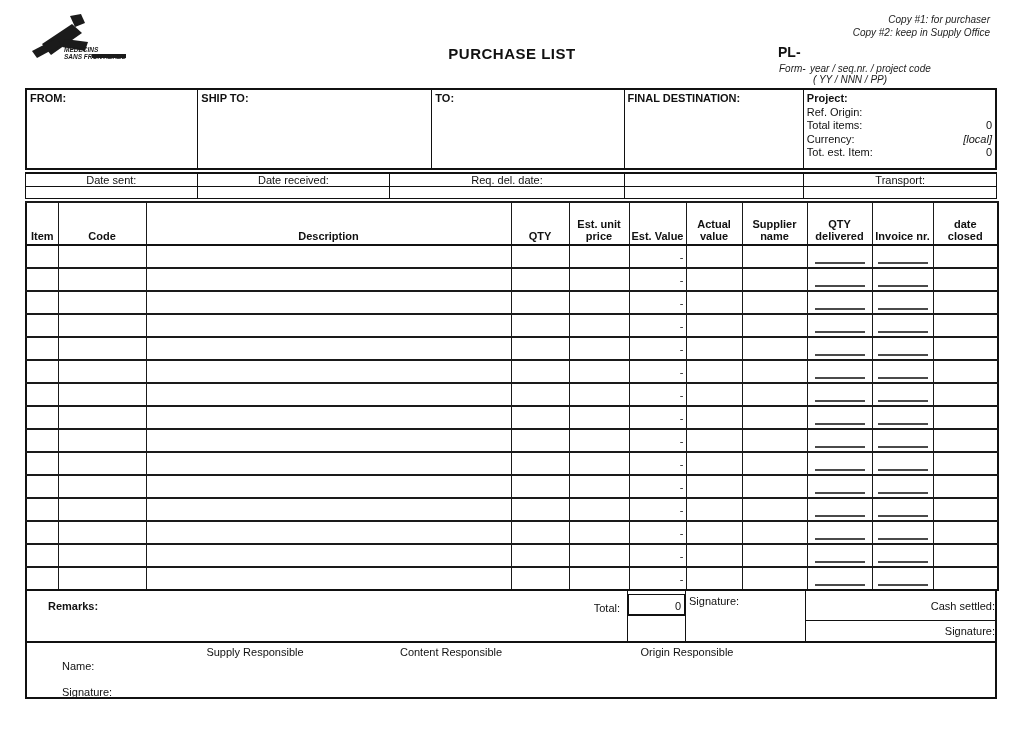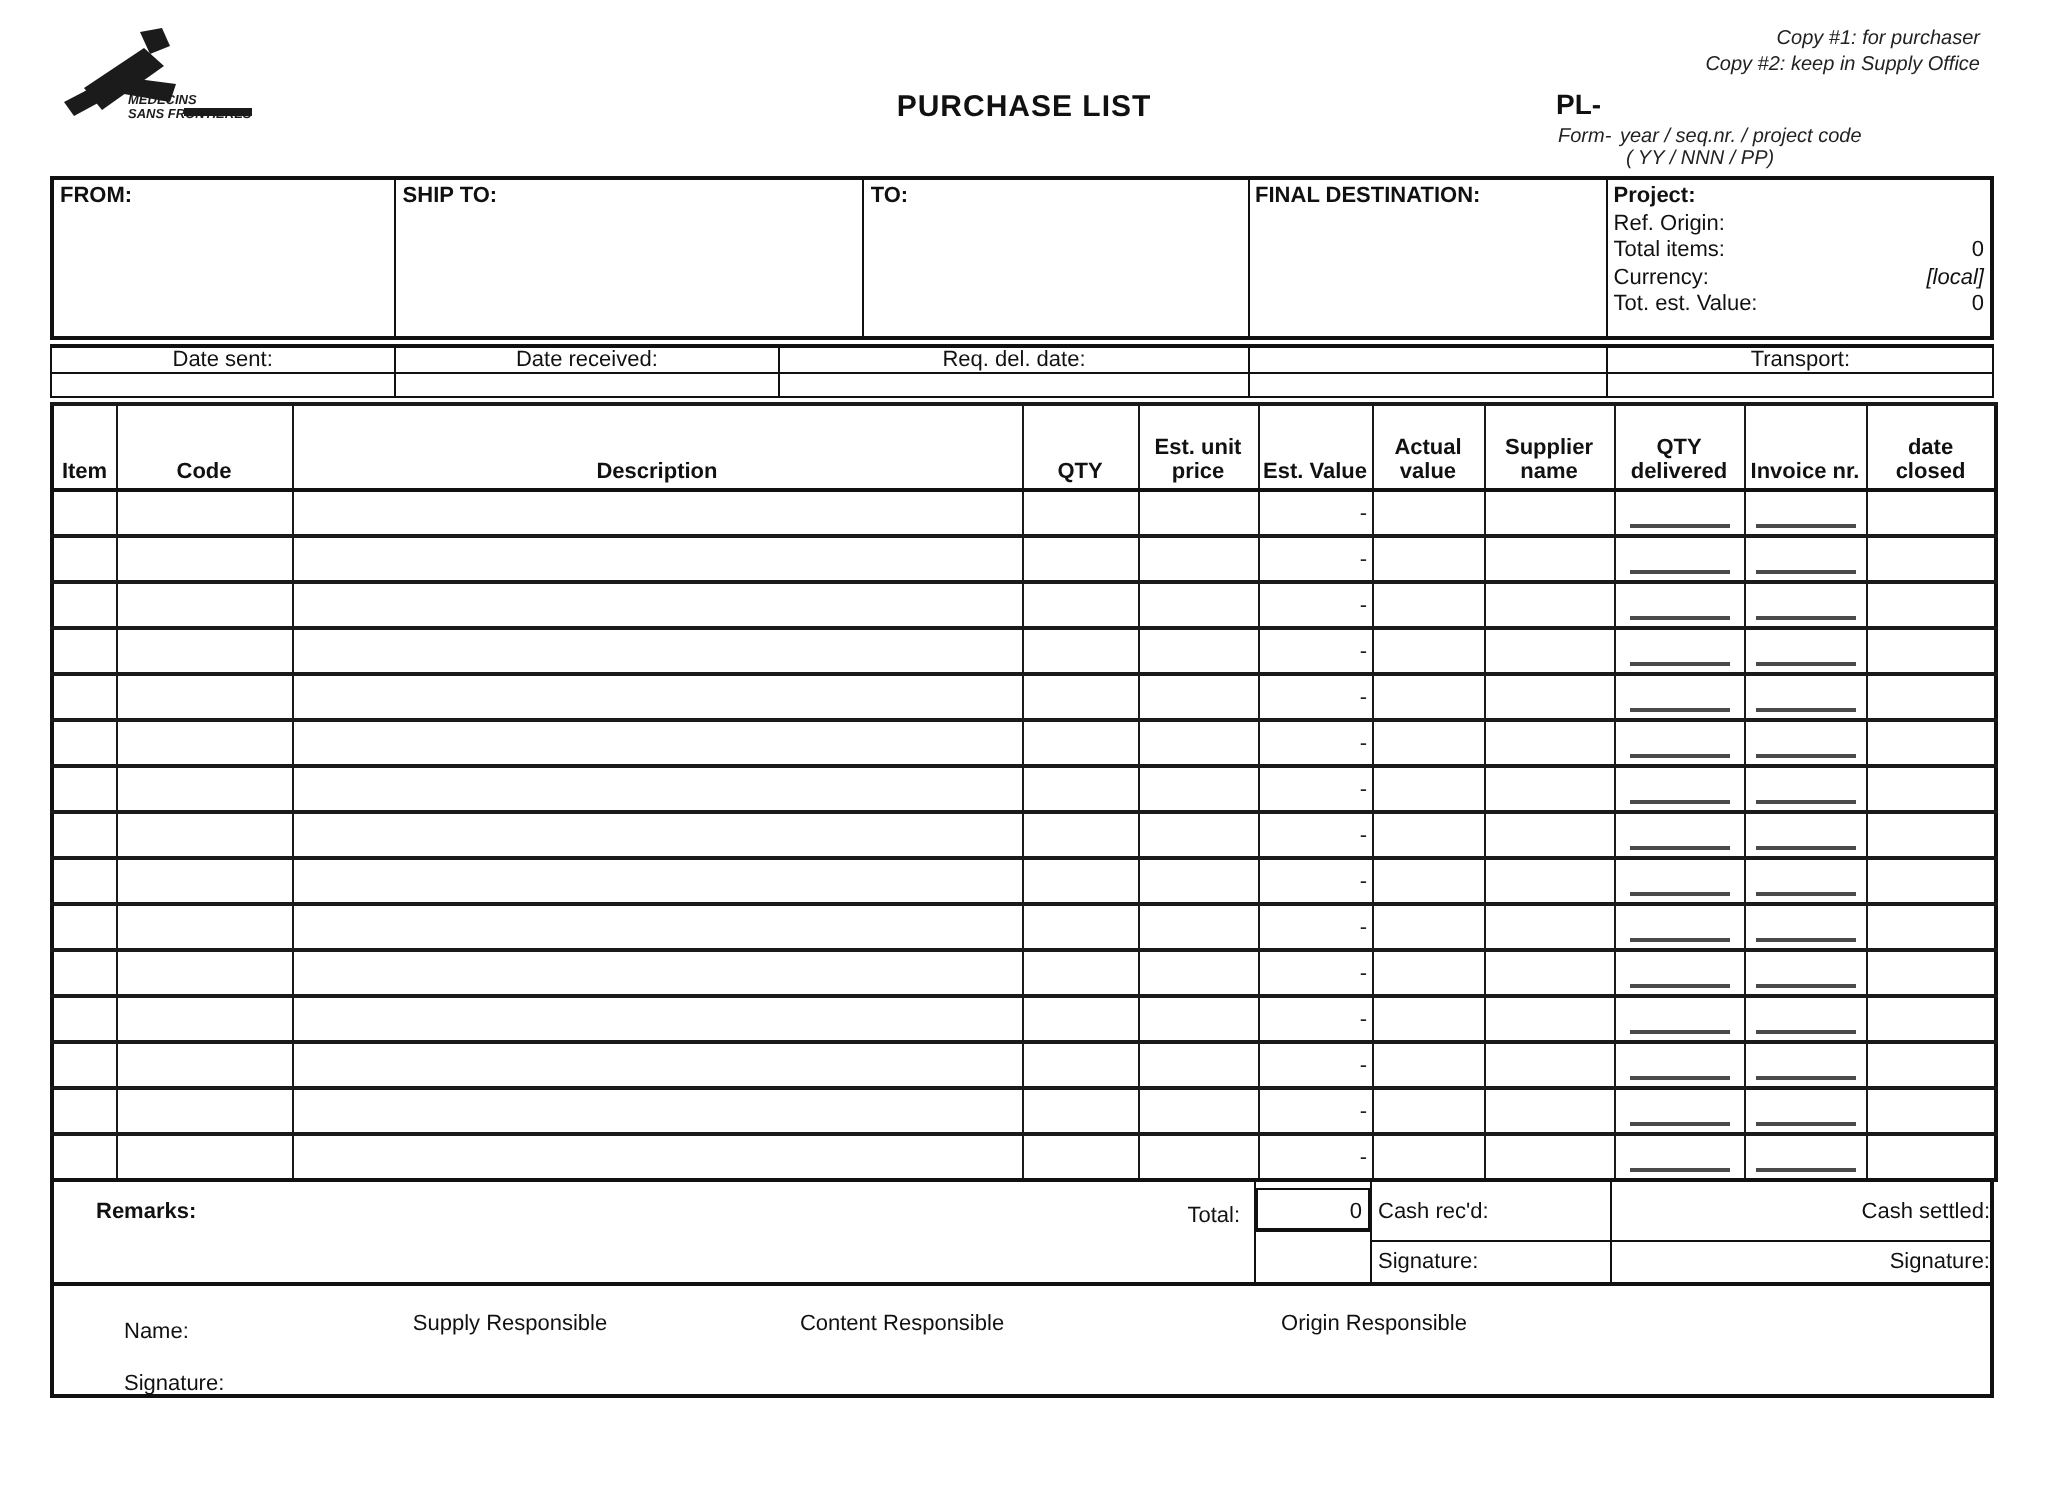--- a/index.html
+++ b/index.html
@@ -53,21 +53,21 @@
   .total-col { width:57px; }
   .total-cell { height:22px; margin-top:3px; border:1px solid #111; border-bottom:2px solid #111; font-size:11px; text-align:right; padding:5px 3px 0 0; }
   .cash-col { border-left:1px solid #111; }
   .cash-col.c-recd { width:120px; }
   .cash-col.c-settled { width:192px; border-right:2px solid #111;text-align:right; }
   .cash-top { height:30px; border-bottom:1px solid #111; font-size:11px; padding:9px 0 0 3px; }
   .cash-sig { height:20px; font-size:11px; padding:4px 0 0 3px; }
 
   
   .resp { height:58px; border:2px solid #111; position:relative; font-size:11px; }
-  .resp .col-h { position:absolute; top:13px; transform:translateX(-50%); }
+  .resp .col-h { position:absolute; top:3px; transform:translateX(-50%); }
   .resp .h-supply { left:228px; } .resp .h-content { left:424px; } .resp .h-project { left:660px; }
   .resp .name-lbl { position:absolute; left:35px; top:17px; }
   .resp .sig-lbl { position:absolute; left:35px; top:43px; }
 </style>
 </head>
 <body>
 
 <svg class="abs logo" viewBox="0 0 100 48">
   <g fill="#1b1b1b">
     <path d="M40 2 l11 -2 4 9 -10 4 z"></path>
@@ -105,21 +105,21 @@
         </div>
       <div class="proj-line">
           <span>Total items:</span>
           <span class="val">0</span>
         </div>
       <div class="proj-line">
           <span>Currency:</span>
           <span class="val italic">[local]</span>
         </div>
       <div class="proj-line">
-          <span>Tot. est. Value:</span>
+          <span>Tot. est. Item:</span>
           <span class="val">0</span>
         </div>
     </div>
   </div>
 
   <div class="row date-row">
     <div class="date-cell w-from"><span>Date sent:</span></div>
     <div class="date-cell w-to"><span>Date received:</span></div>
     <div class="date-cell w-ship"><span>Req. del. date:</span></div>
     <div class="date-cell w-dest"></div>
@@ -429,21 +429,20 @@
 
   <div class="row footer-band">
     <div class="remarks">
       <span class="lbl">Remarks:</span>
       <span class="total-lbl">Total:</span>
     </div>
     <div class="total-col">
       <div class="total-cell">0</div>
     </div>
     <div class="cash-col c-recd">
-      <div class="cash-top"><span>Cash rec'd:</span></div>
       <div class="cash-sig"><span>Signature:</span></div>
     </div>
     <div class="cash-col c-settled">
       <div class="cash-top"><span>Cash settled:</span></div>
       <div class="cash-sig"><span>Signature:</span></div>
     </div>
   </div>
 
   <div class="resp">
     <span class="col-h h-supply">Supply Responsible</span>

